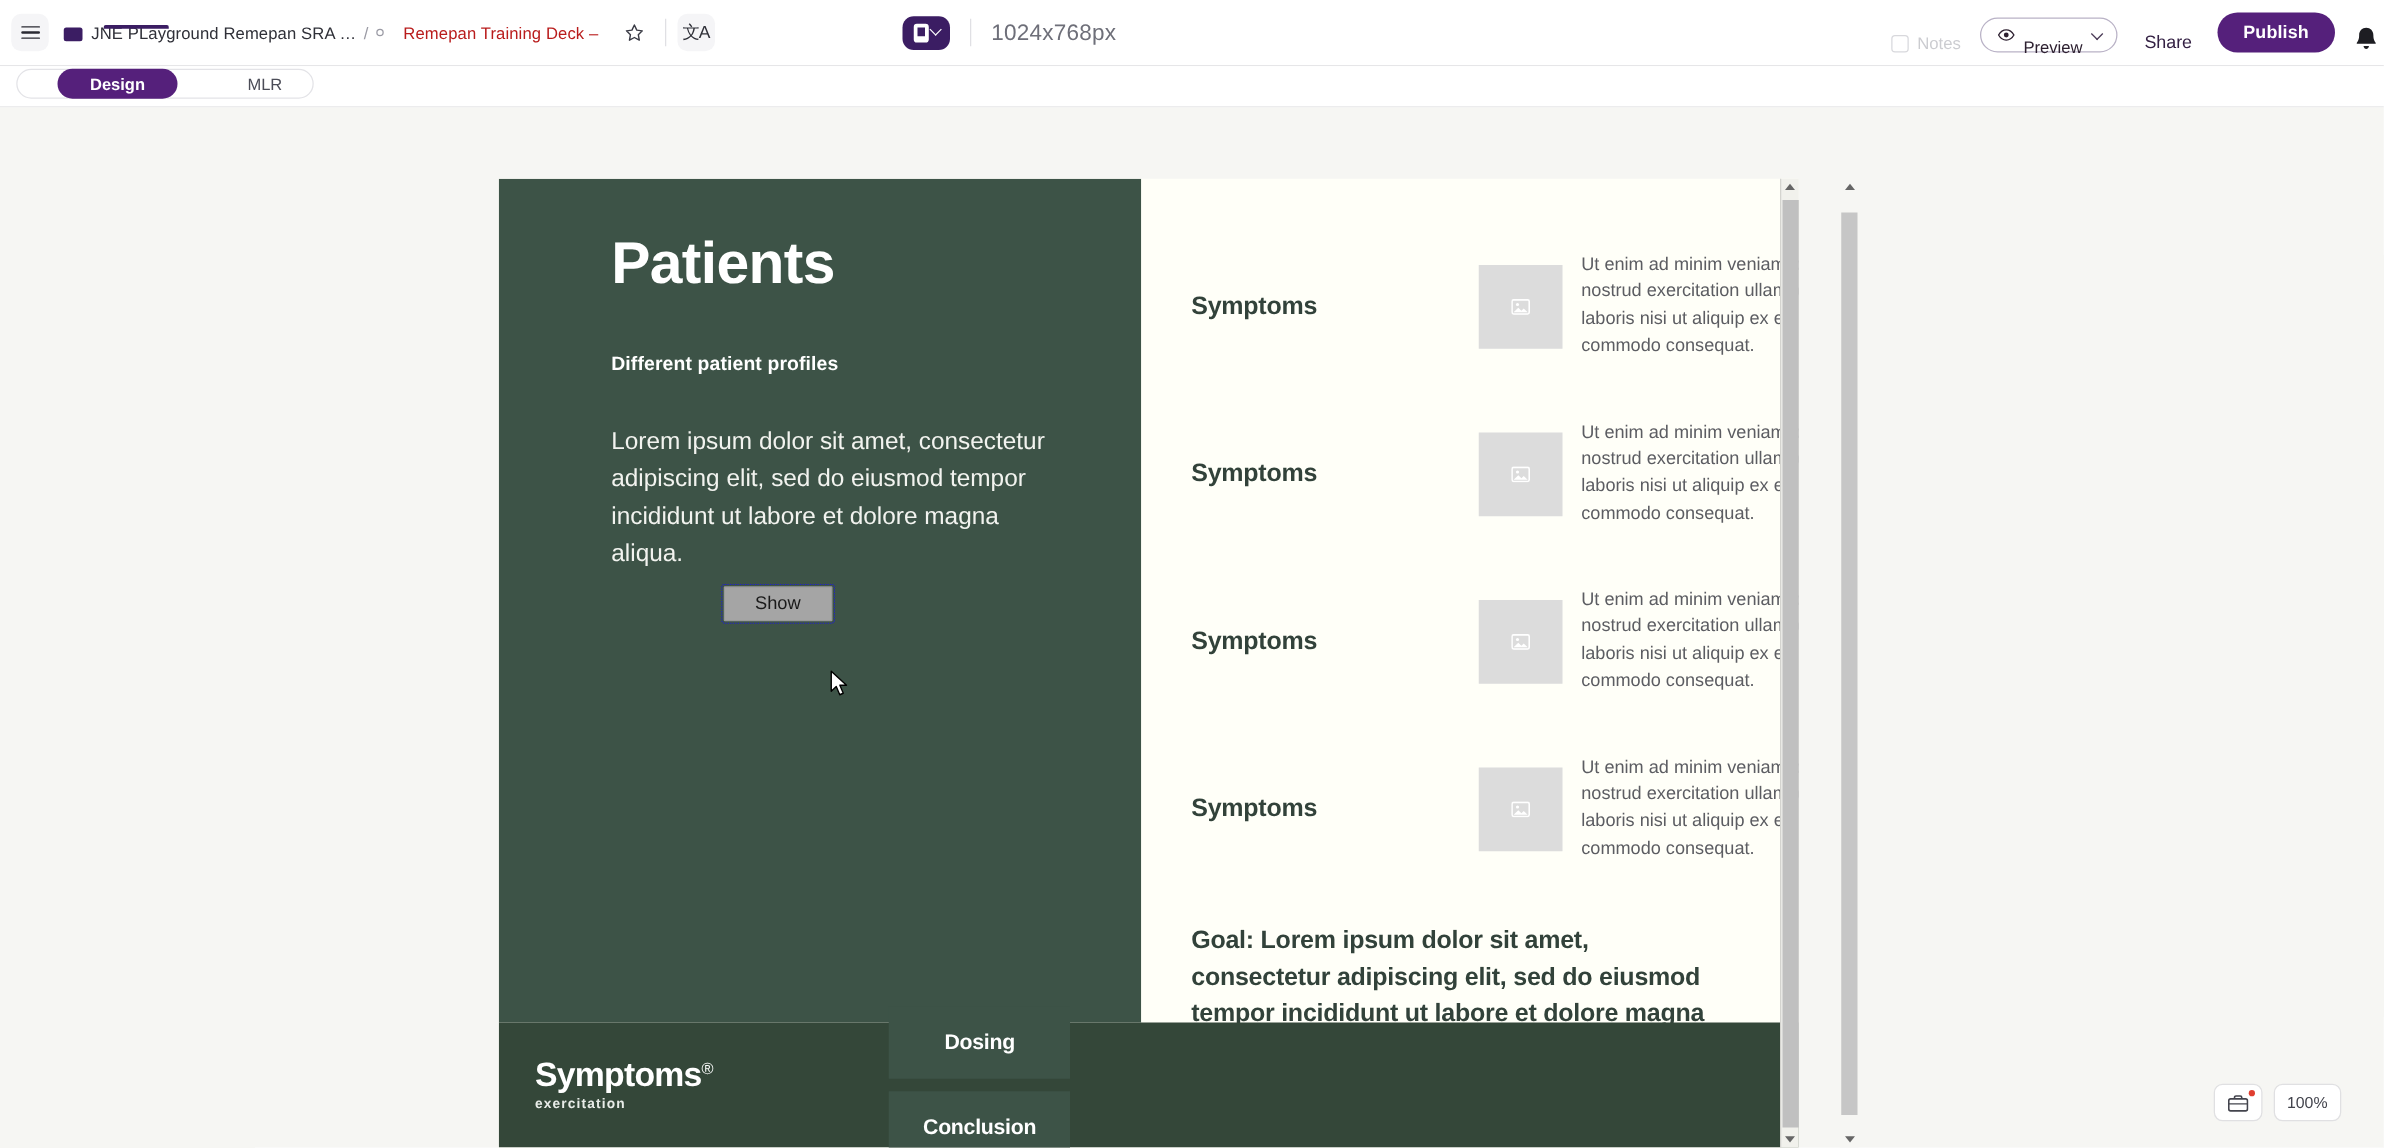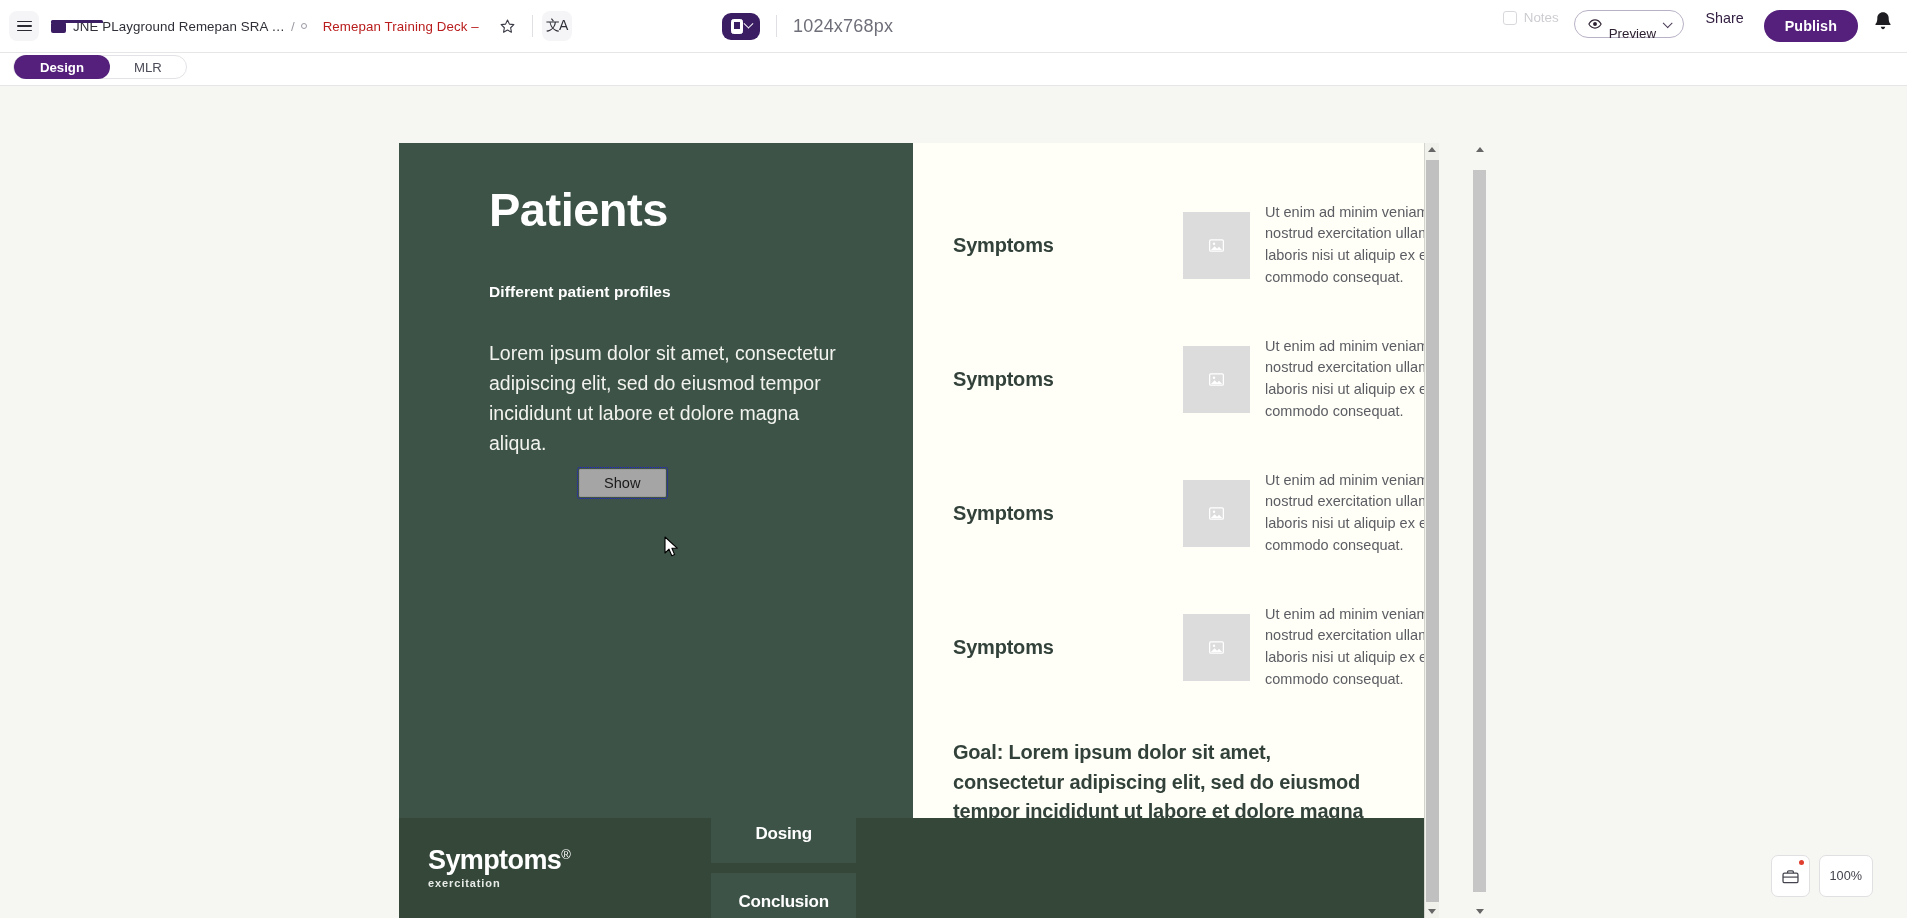--- a/index.html
+++ b/index.html
@@ -48,21 +48,21 @@
     background: #3b1d63; border-radius: 9px; height: 27px; width: 38px;
     display: flex; align-items: center; justify-content: center; gap: 2px; cursor: pointer;
   }
   .device-glyph { width: 12px; height: 15px; border: 1.7px solid #ffffff; border-radius: 2.5px;
                   position: relative; background: #fff;}
   .device-glyph::after { content:""; position:absolute; left:2px; right:2px; top:2px; bottom:4px; background:#3b1d63;}
   .chev { width: 7px; height: 7px; border-right: 1.6px solid #fff; border-bottom: 1.6px solid #fff;
           transform: rotate(45deg) translate(-2px,-2px); }
   .dims { font-size: 18px; color: #6e6f79; letter-spacing: .2px; }
 
-  .tb-right { position: absolute; right: 13px; display: flex; align-items: flex-start; gap: 0; }
+  .tb-right { position: absolute; right: 3px; display: flex; align-items: flex-end; gap: 0; }
   .notes-wrap { display: flex; align-items: center; gap: 7px; margin-right: 15px; opacity: .45; }
   .notes-sq { width: 14px; height: 14px; border: 1.6px solid #a9aab3; border-radius: 3px; }
   .notes-lbl { font-size: 13.4px; color: #8e8f99; }
   .preview-pill {
     display: flex; align-items: center; gap: 7px;
     border: 1.3px solid #b9b2c6; border-radius: 16px;
     height: 28px; padding: 0 13px; cursor: pointer; background:#fff;
   }
   .eye { width: 14px; height: 14px; }
   .preview-lbl { font-size: 13.3px; color: #2d2030; margin-top: 19px; }
@@ -81,21 +81,21 @@
     position: absolute; top: 53px; left: 0; width: 1907px; height: 33px;
     background: #ffffff; border-bottom: 1px solid #e6e6e8;
   }
   .tabgroup {
     position: absolute; left: 13px; top: 2px;
     border: 1px solid #e3e3e7; border-radius: 15px; height: 24px;
     display: flex; align-items: center; padding: 0; background: #fff;
   }
   .tab {
     height: 24px; border-radius: 15px; display: flex; align-items: center; justify-content: center;
-    font-size: 13.2px; cursor: pointer; padding: 0 26px; font-weight: 600; color: #4b4c57;
+    font-size: 13.2px; cursor: pointer; padding: 0 26px; font-weight: 600; color: #4b4c57; margin-left: 32px;
   }
   .tab.active { background: #55207b; color: #ffffff; }
   .tab.inactive { font-weight: 400; color: #4b4c57; padding: 0 24px; }
 
   
   .canvas {
     position: absolute; top: 86px; left: 0; width: 1907px; height: 832px;
     background: #f6f6f3;
   }
 
@@ -176,21 +176,21 @@
   .sb-arrow { width: 15px; height: 13px; display:flex; align-items:center; justify-content:center; flex:none; cursor:pointer;}
   .tri-up { width:0;height:0;border-left:4px solid transparent;border-right:4px solid transparent;border-bottom:5px solid #666;}
   .tri-dn { width:0;height:0;border-left:4px solid transparent;border-right:4px solid transparent;border-top:5px solid #666;}
   .sb-thumb { width: 13px; background: #c0c0c0; border-radius: 0; flex: none; }
   .sbar.inner .sb-thumb { height: 742px; }
   .sbar.outer .sb-thumb { height: 722px; background: #c6c6c6; }
 
   
   .br-controls { position: absolute; right: 34px; bottom: 21px; display: flex; gap: 9px; }
   .br-btn {
-    height: 42px; min-width: 33px; border: 1px solid #e0e0e2; border-radius: 7px;
+    height: 30px; min-width: 33px; border: 1px solid #e0e0e2; border-radius: 7px;
     background: #ffffff; display:flex; align-items:center; justify-content:flex-start;
     cursor: pointer; position: relative; padding: 0 10px;
   }
   .zoom-lbl { font-size: 12.7px; color: #43444d; }
   .red-dot { position:absolute; top: 4px; right: 5px; width: 5px; height: 5px; background: #e03e2f; border-radius: 50%; }
   .kit-ic { width: 17px; height: 15px; }
 </style>
 </head>
 <body>
 

